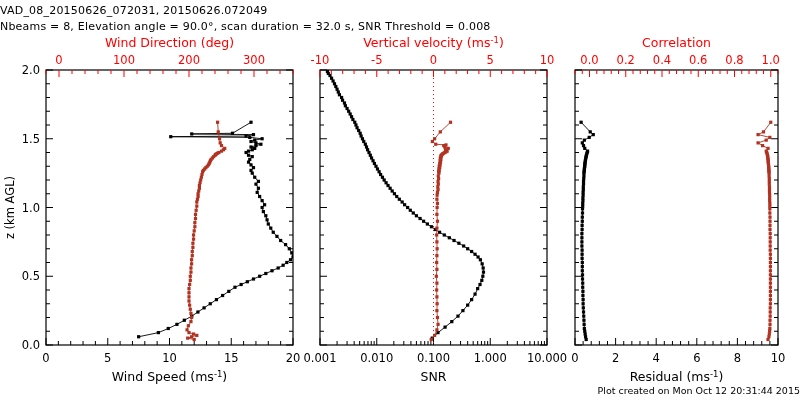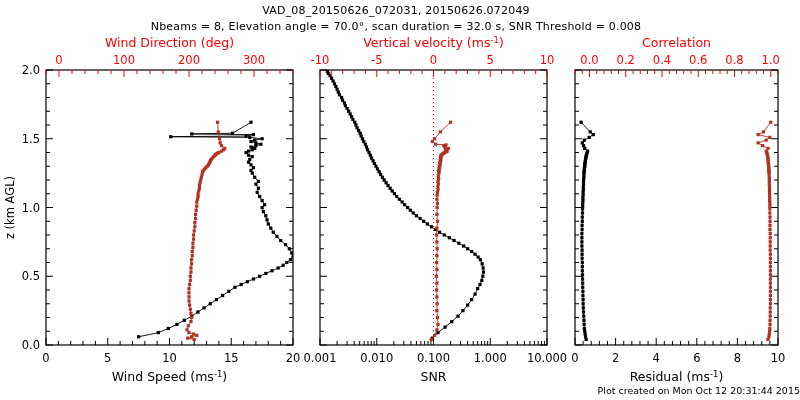--- a/index.html
+++ b/index.html
@@ -1,35 +1,35 @@
 <!DOCTYPE html>
 <html><head>
 <meta charset="utf-8">
 <style>
   html,body{margin:0;padding:0;background:#ffffff;}
   body{width:800px;height:400px;overflow:hidden;
        font-family:"DejaVu Sans","Liberation Sans",sans-serif;color:#000;}
   #root{position:relative;width:800px;height:400px;}
-  .ttl{position:absolute;width:792px;text-align:center;font-size:11px;color:#000;
+  .ttl{position:absolute;width:792px;font-size:11px;color:#000;
        letter-spacing:.2px;white-space:nowrap;}
   #title-main{top:4px;}
   #title-sub{top:20px;}
   #footer-note{position:absolute;top:385px;left:0;width:800px;text-align:center;
        font-size:9.5px;color:#000;}
   #footer-note.right{text-align:right;padding-right:30px;}
   svg{position:absolute;left:0;top:0;}
   text{font-family:"DejaVu Sans","Liberation Sans",sans-serif;}
 </style>
 </head>
 <body>
 
 <div id="root">
 
   <div class="ttl" id="title-main">VAD_08_20150626_072031, 20150626.072049</div>
-  <div class="ttl" id="title-sub">Nbeams = 8, Elevation angle = 70.0°, scan duration = 32.0 s, SNR Threshold = 0.008</div>
+  <div class="ttl" id="title-sub">Nbeams = 8, Elevation angle = 90.0°, scan duration = 32.0 s, SNR Threshold = 0.008</div>
 
   <svg id="canvas" width="800" height="400">
       <defs>
         <clipPath id="clip0">
           <rect x="46" y="70" width="247" height="275"></rect>
         </clipPath>
       </defs>
       <rect x="46" y="70" width="247" height="275" fill="none" stroke="#000000" stroke-width="1.2"></rect>
       <g>
         <line x1="46" x2="46" y1="345" y2="338" stroke="#000000" stroke-width="1"></line>

